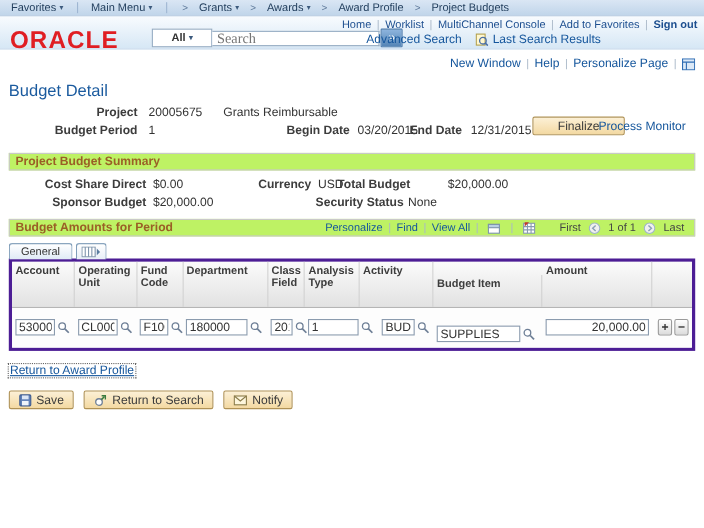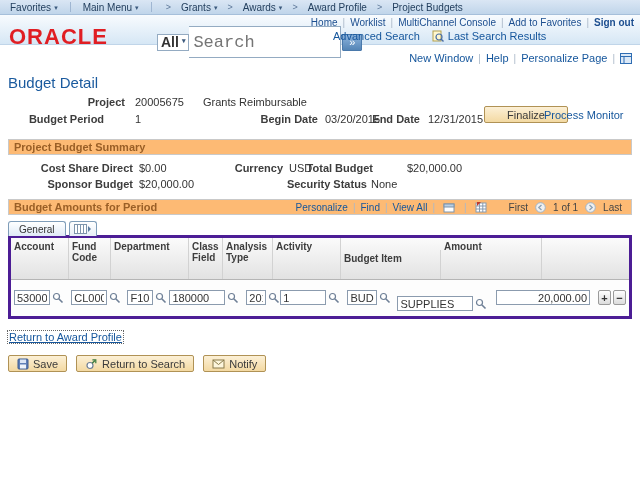--- a/index.html
+++ b/index.html
@@ -28,24 +28,24 @@
     position:relative; height:30px;
     background:linear-gradient(#f8fbfe,#d6e7f5);
     border-bottom:1px solid #c0d5e9;
   }
   .logo { position:absolute; left:9px; top:9px; color:#e01e23; font-weight:bold;
           font-size:22px; letter-spacing:1px; }
   .nav-links { position:absolute; top:2px; right:6px; font-size:10px; display:flex; align-items:center; }
   .nav-links a { color:#1c4e8f; }
   .signout { color:#1b2b44; font-weight:bold; }
   .search-group { position:absolute; left:138px; top:11px; display:flex; align-items:center; }
-  .scope-box { background:#fff; border:1px solid #94abc2; height:17px; padding:1px 3px;
-               font-size:14px; display:flex; align-items:center; font-weight:bold; color:#333; cursor:pointer;margin-left:19px; }
-  .search-input { width:152px; height:32px; border:1px solid #94abc2; border-left:none;
-                  font-size:17px; padding:0 4px; font-family:Liberation Mono, monospace; }
+  .scope-box { background:#fff; border:1px solid #94abc2; height:17px; padding:1px 17px;
+               font-size:10px; display:flex; align-items:center; font-weight:bold; color:#333; cursor:pointer; }
+  .search-input { width:152px; height:14px; border:1px solid #94abc2; border-left:none;
+                  font-size:13px; padding:0 4px; font-family:Liberation Serif, serif; }
   .go-btn { width:20px; height:17px; margin-left:1px; border:1px solid #4a79ab;
             background:linear-gradient(#8db4dd,#5585b6); color:#fff; font-size:11px;
             line-height:15px; text-align:center; cursor:pointer; border-radius:1px; }
   .adv-row { position:absolute; left:333px; top:15px; display:flex; align-items:center; font-size:11px; }
   .adv-row a { color:#15569c; }
   .icon-gap { margin:0 4px 0 12px; display:inline-flex; }
 
   
   .content { padding:0 8px; position:relative; }
   .pagebar { text-align:right; margin-top:7px; font-size:11px; color:#15569c;
@@ -57,21 +57,21 @@
   .fvalue { position:absolute; color:#333; }
   .finalize-btn {
     position:absolute; left:476px; top:13px; width:84px; height:17px;
     background:linear-gradient(#fcf0d6,#f3d9a2); border:1px solid #b09255;
     border-radius:2px; font-size:11px; color:#3b3b3b; text-align:center; cursor:pointer;
     font-family:"Liberation Sans",sans-serif;
   }
   .proc-mon { position:absolute; left:536px; top:16px; }
 
   .section-bar {
-    margin-top:6px; height:16px; background:#fdba74; border:1px solid #c9c9c9;
+    margin-top:6px; height:16px; background:#bef264; border:1px solid #c9c9c9;
     display:flex; align-items:center; justify-content:space-between; padding:0 5px;
   }
   .section-title { color:#9a5f26; font-weight:bold; font-size:11px; }
 
   .summary { position:relative; height:38px; font-size:11px; }
 
   .grid-tools { display:flex; align-items:center; font-size:10px; color:#444; }
   .grid-tools a { color:#15569c; }
   .pager-group { display:flex; align-items:center; margin-left:14px; }
   .pager-group .pg-txt { margin:0 4px; color:#444; }
@@ -190,21 +190,21 @@
     </span>
   </div>
 
   <div class="page-title">Budget Detail</div>
 
   <div class="fields">
     <span class="flabel" style="left:0; width:117px; top:3px;">Project</span>
     <span class="fvalue" style="left:127px; top:3px;">20005675</span>
     <span class="fvalue" style="left:195px; top:3px;">Grants Reimbursable</span>
 
-    <span class="flabel" style="left:0; width:117px; top:20px;text-align:center;">Budget Period</span>
+    <span class="flabel" style="left:0; width:117px; top:20px;">Budget Period</span>
     <span class="fvalue" style="left:127px; top:20px;">1</span>
     <span class="flabel" style="left:205px; width:105px; top:20px;">Begin Date</span>
     <span class="fvalue" style="left:317px; top:20px;">03/20/2015</span>
     <span class="flabel" style="left:330px; width:82px; top:20px;">End Date</span>
     <span class="fvalue" style="left:420px; top:20px;">12/31/2015</span>
 
     <button class="finalize-btn">Finalize</button>
     <a class="link proc-mon">Process Monitor</a>
   </div>
 
@@ -282,20 +282,21 @@
           <line x1="6.5" y1="0.5" x2="6.5" y2="9.5" stroke="#7f95ac"></line>
           <line x1="9.5" y1="0.5" x2="9.5" y2="9.5" stroke="#7f95ac"></line>
           <path d="M14 2 L17 5 L14 8 Z" fill="#5b7da0"></path>
         </svg>
     </span>
   </div>
 
   <div class="grid">
     <div class="g-head">
       <div class="cell c1">Account</div>
+      <div class="cell c2">Operating Unit</div>
       <div class="cell c3">Fund Code</div>
       <div class="cell c4">Department</div>
       <div class="cell c5">Class Field</div>
       <div class="cell c7">Analysis Type</div>
       <div class="cell c6">Activity</div>
       <div class="cell c8">Budget Item</div>
       <div class="cell c9">Amount</div>
       <div class="cell c10"></div>
     </div>
     <div class="g-row">

